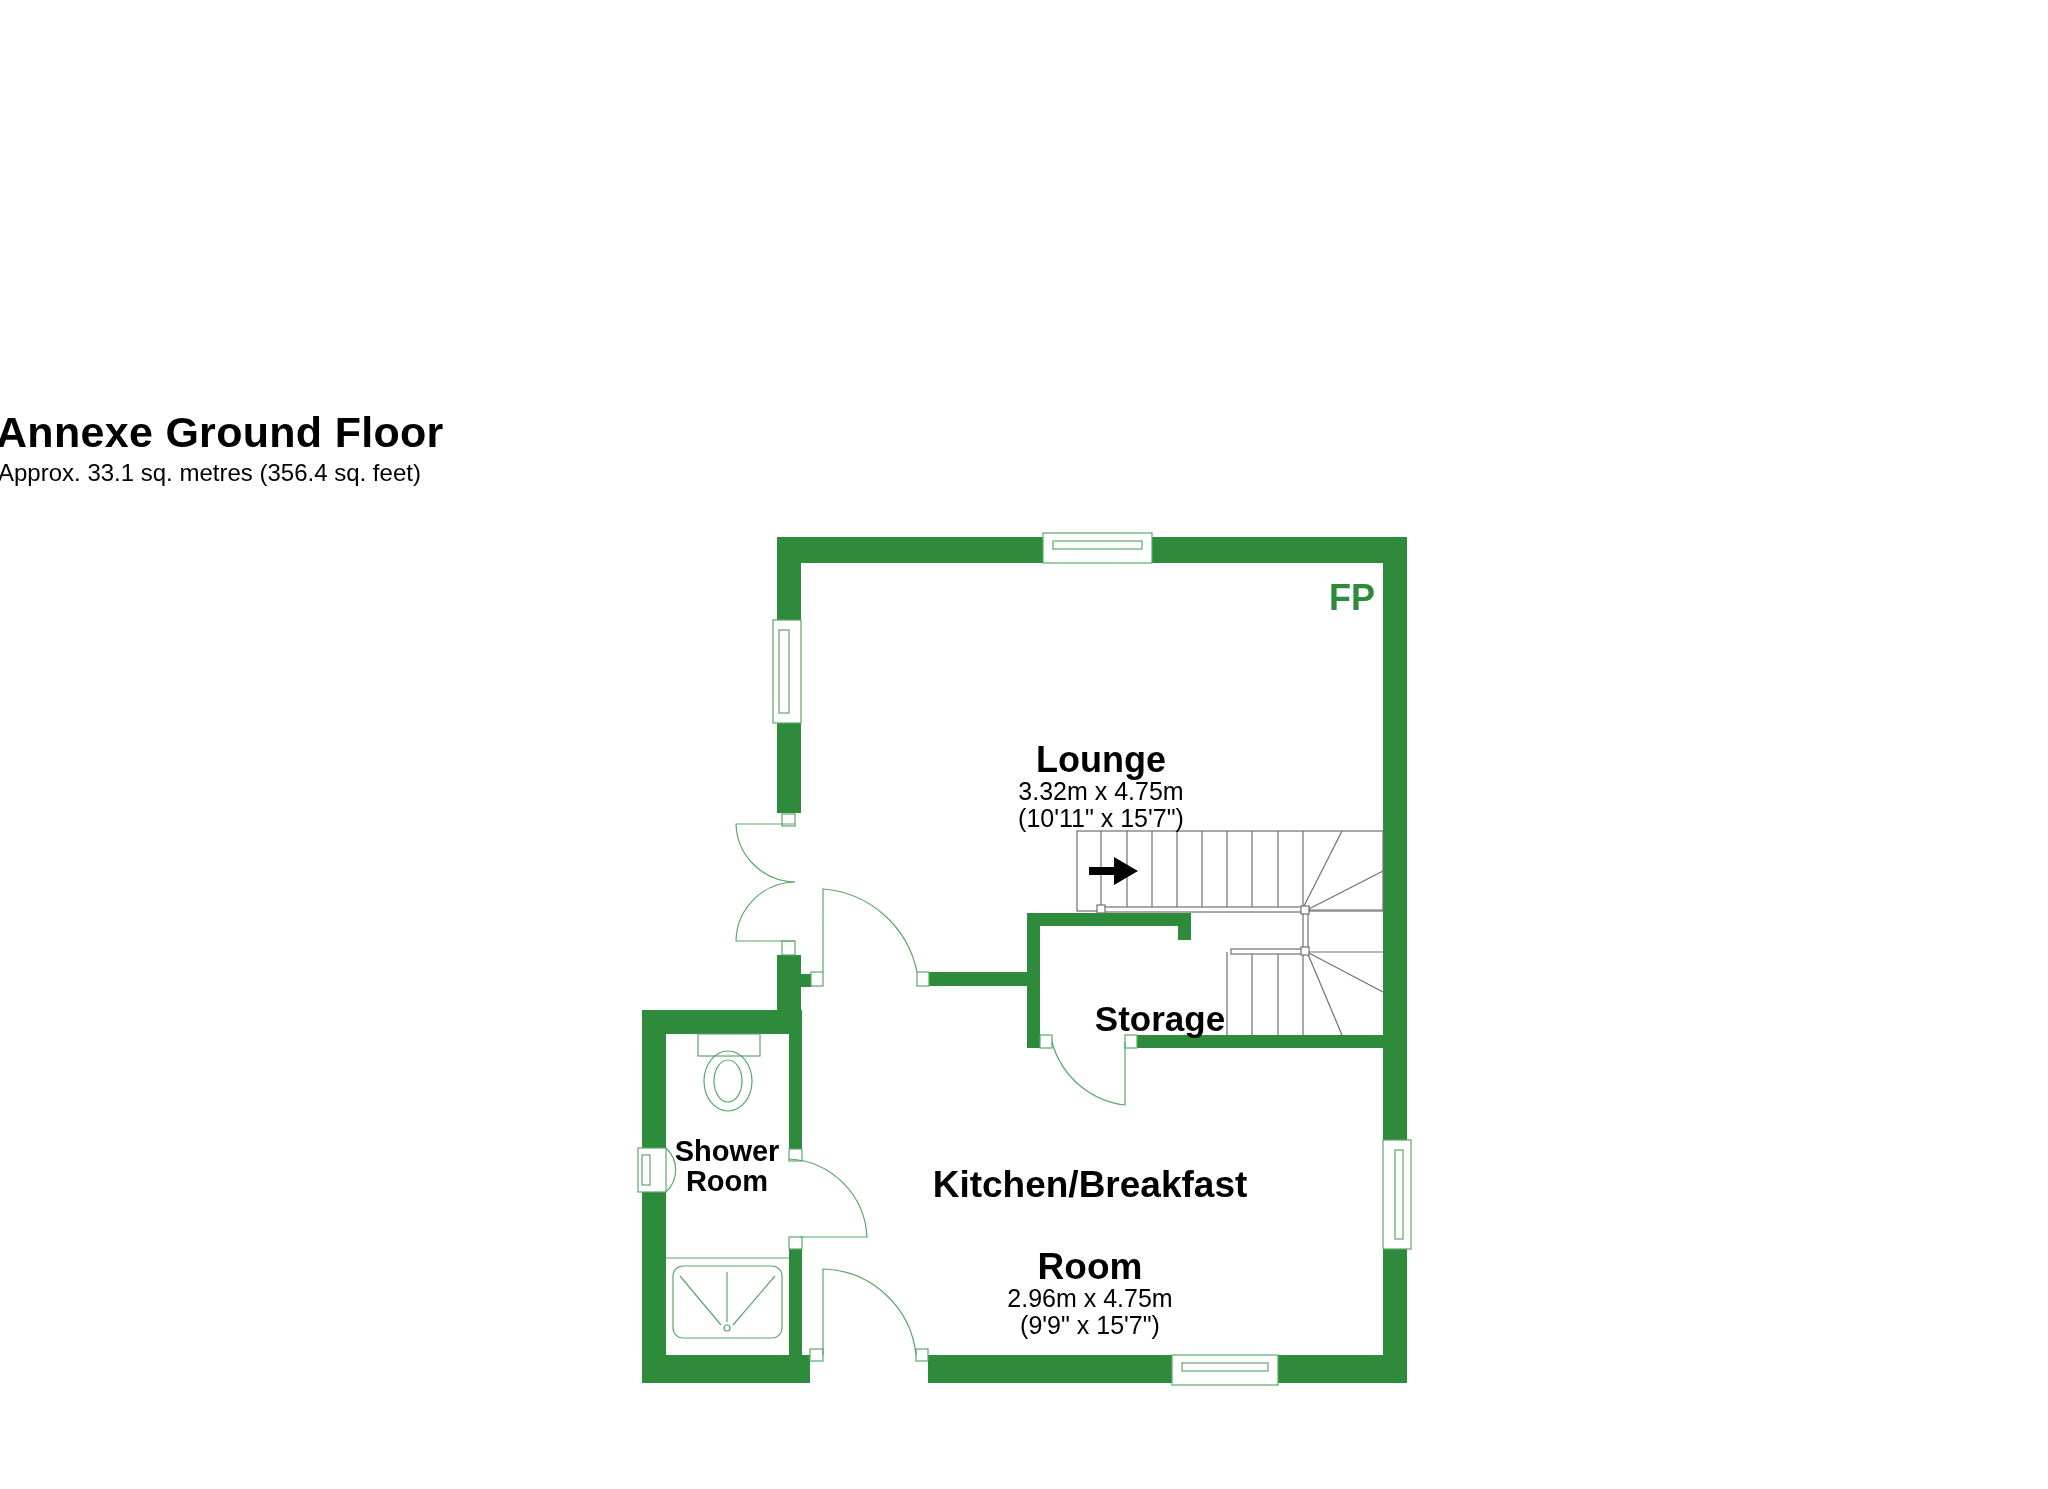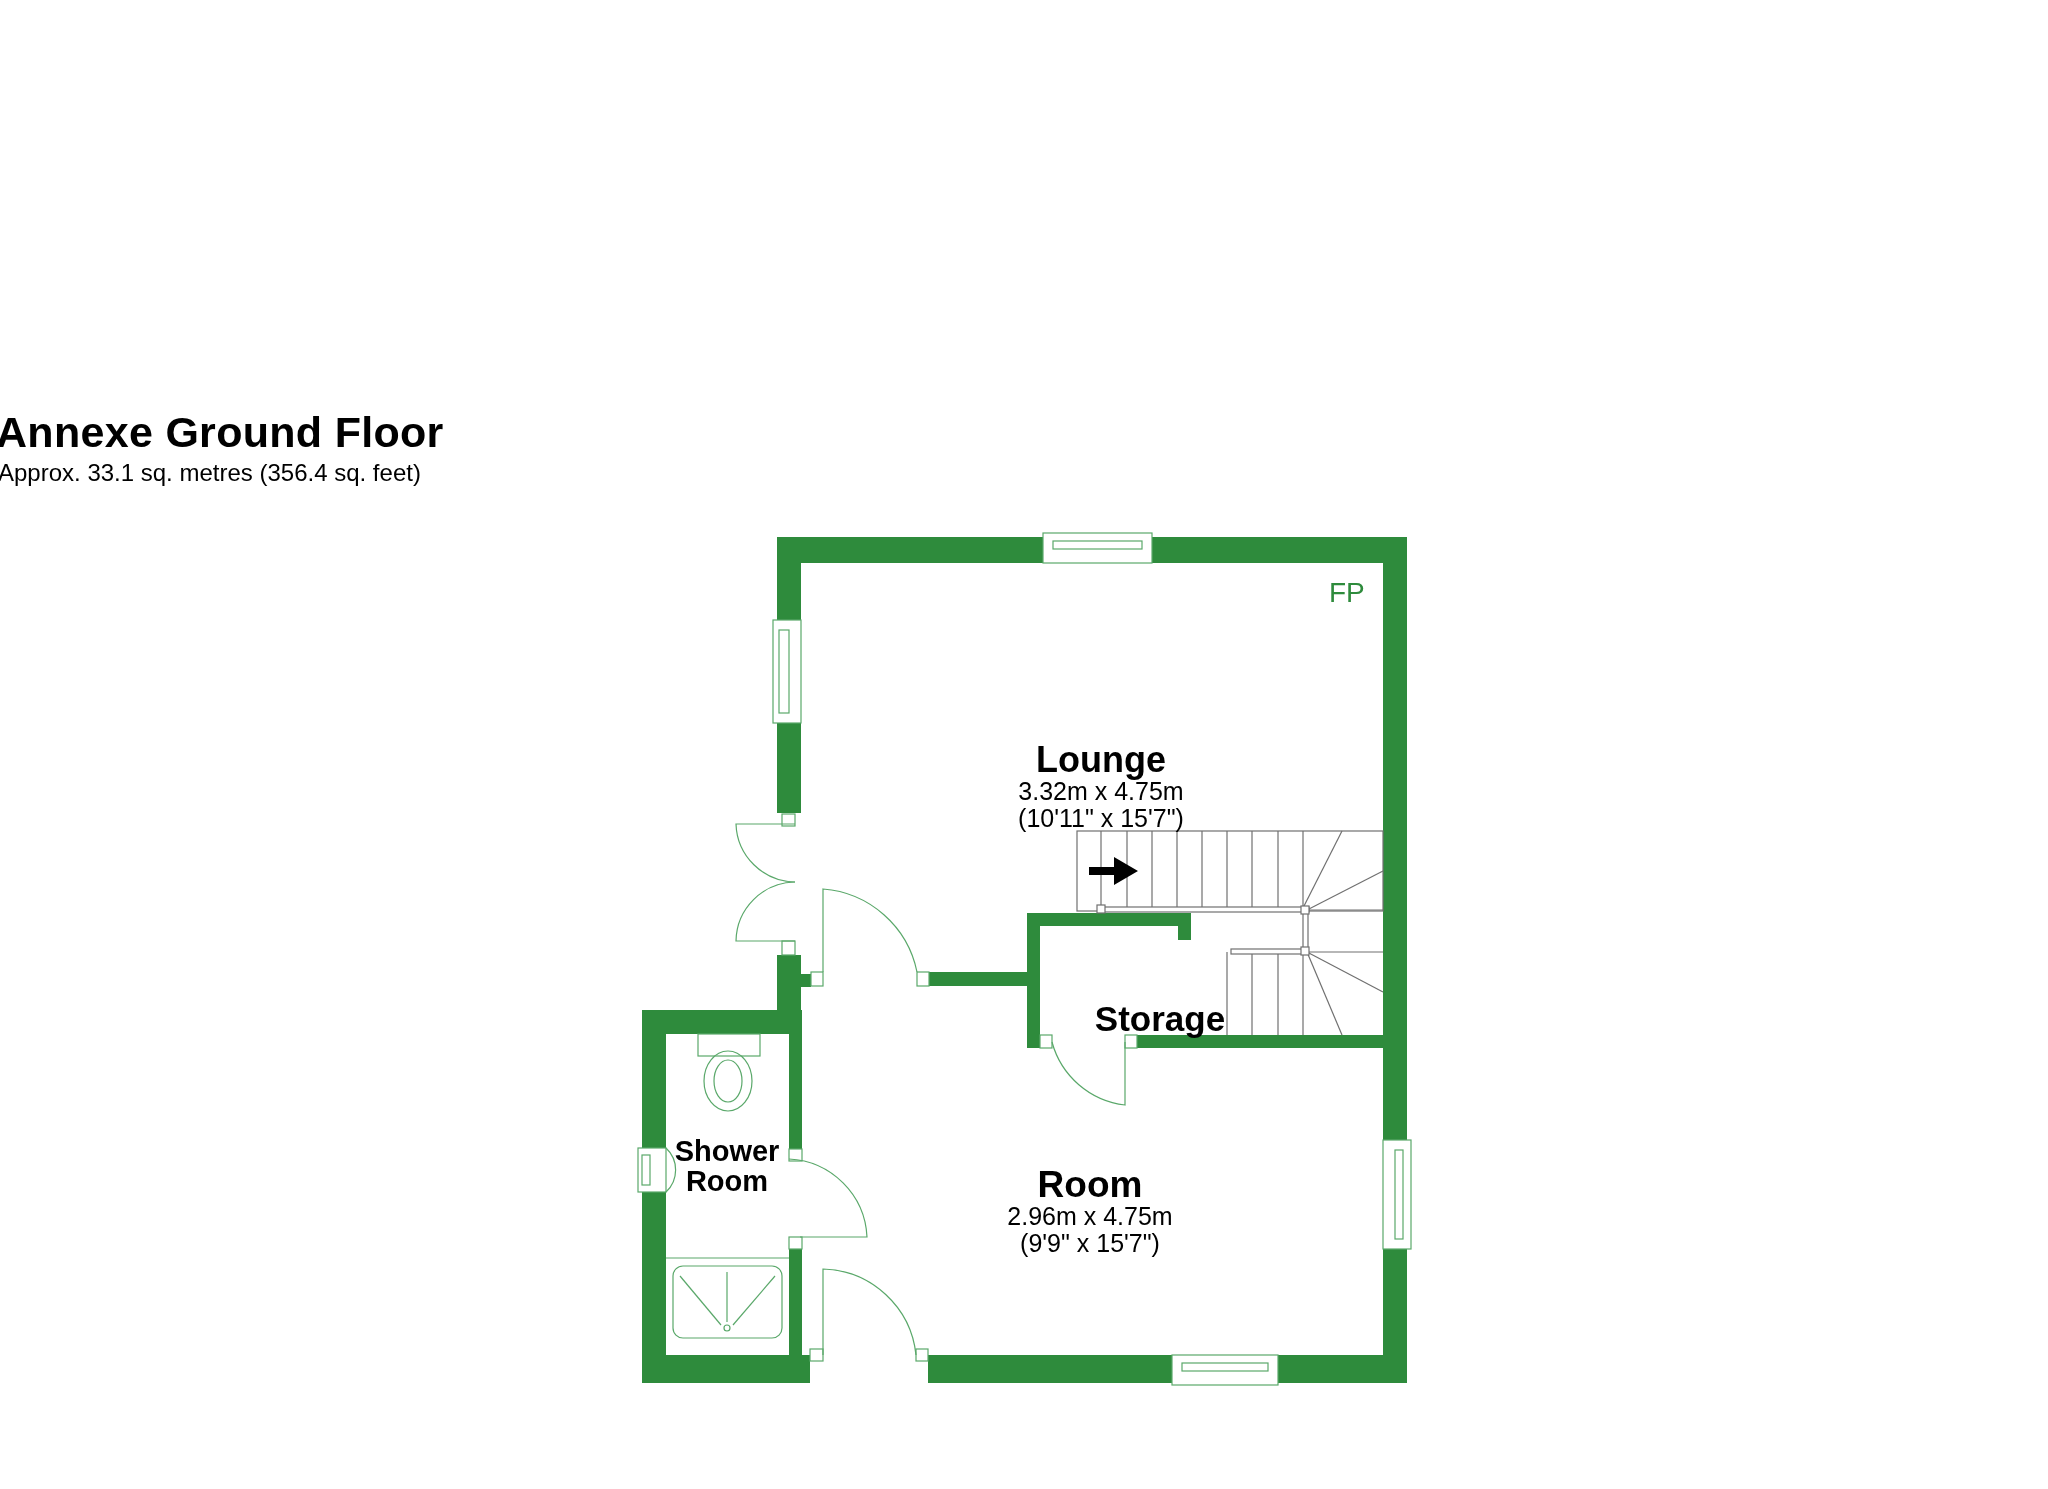--- a/index.html
+++ b/index.html
@@ -4,21 +4,21 @@
 <style>
   html, body { margin: 0; padding: 0; background: #ffffff; }
   body { width: 2048px; height: 1489px; position: relative; overflow: hidden; font-family: "Liberation Sans", sans-serif; }
   .title { position: absolute; left: 0; width: 1852px; top: 408px; text-align: left; }
   .title h1 { margin: 0 0 0 -4px; font-size: 43px; font-weight: bold; color: #000; letter-spacing: 0.3px; }
   .title .sub { font-size: 24px; color: #000; margin-top: 2px; margin-left: -2px; }
   svg.plan { position: absolute; left: 0; top: 0; }
   .lbl { position: absolute; text-align: center; color: #000; line-height: 1.0; }
   .lbl .name { font-weight: bold; font-size: 36px; margin-top: 45px; }
   .lbl .dim { font-size: 25px; line-height: 1.08; }
-  .fp { position: absolute; font-weight: normal; font-size: 28px; }
+  .fp { position: absolute; font-weight: bold; font-size: 36px; }
   .small-name { font-weight: bold; font-size: 29px; line-height: 1.05; }
 </style>
 </head>
 <body>
 
 <div class="title">
   <h1>Annexe Ground Floor</h1>
   <div class="sub">Approx. 33.1 sq. metres (356.4 sq. feet)</div>
 </div>
 
@@ -140,20 +140,21 @@
   <div class="name">Lounge</div>
   <div class="dim">3.32m x 4.75m</div>
   <div class="dim">(10'11" x 15'7")</div>
 </div>
 
 <div class="lbl" style="left:1080px; top:956px; width:160px;">
   <div class="name" style="font-size:35px;">Storage</div>
 </div>
 
 <div class="lbl" style="left:900px; top:1121px; width:380px;">
+  <div class="name" style="font-size:37px;">Kitchen/Breakfast</div>
   <div class="name" style="font-size:37px;">Room</div>
   <div class="dim">2.96m x 4.75m</div>
   <div class="dim">(9'9" x 15'7")</div>
 </div>
 
 <div class="lbl" style="left:662px; top:1136px; width:130px;">
   <div class="small-name">Shower</div>
   <div class="small-name">Room</div>
 </div>
 

